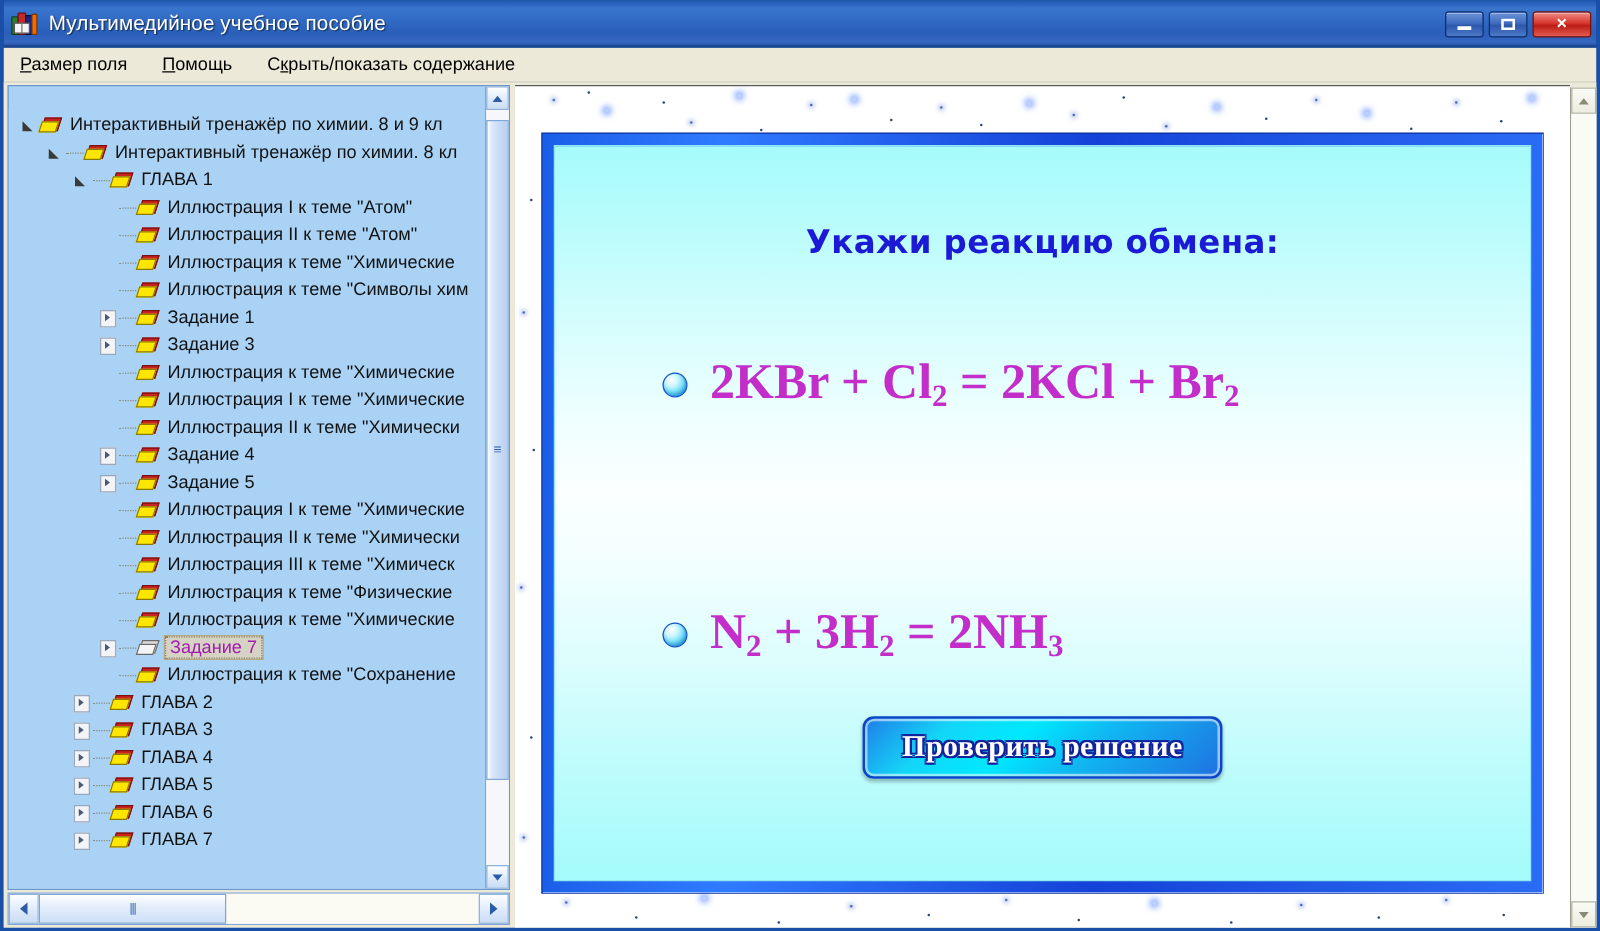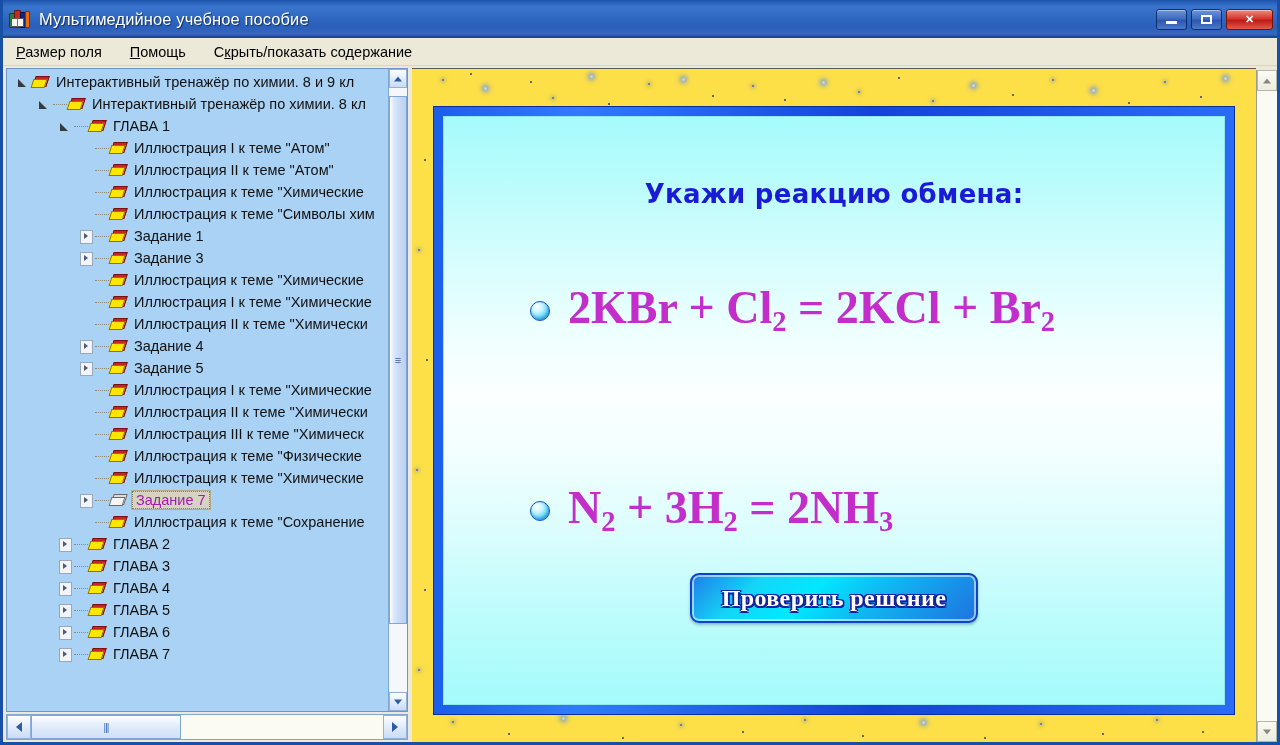--- a/index.html
+++ b/index.html
@@ -99,20 +99,21 @@
   #tree-wrap {
     flex: 1 1 auto; display:flex; min-height:0;
     border: 1px solid #6f96c9;
     background: #a9d2f5;
   }
   #tree-view {
     flex: 1 1 auto; position: relative;
     background: #a9d2f5;
     overflow: hidden;
     padding-top: 2px;
+    margin-top: 18px;
   }
   .tree-row {
     height: 22px; display: flex; align-items: center;
     white-space: nowrap; font-size: 14.5px; color: #111;
     position: relative;
   }
   .indent { flex: 0 0 auto; height: 22px; }
   .expander {
     width: 15px; height: 15px; flex: 0 0 15px;
     margin-right: 2px; position: relative;
@@ -217,21 +218,21 @@
   
   #content-panel {
     flex: 1 1 auto; min-width:0;
     position: relative;
     display: flex;
     background: #ece9d8;
     padding: 2px 0 0 2px;
   }
   #stage {
     flex:1 1 auto; position: relative; overflow: hidden;
-    background:#fde047;
+    background:#ffffff;
     border-top: 1px solid #5b5b5b;
   }
   .star {
     position:absolute; width:3px; height:3px; border-radius:50%;
     background:#bcd4ff;
     box-shadow: 0 0 5px 2px rgba(80,130,255,.85);
   }
   .star.dim { background:#4a6bc4; box-shadow:0 0 4px 1px rgba(50,90,200,.6); width:2px;height:2px; }
   .star.tiny { background:#27407f; box-shadow:none; width:2px;height:2px; }
 
@@ -269,21 +270,21 @@
   .eq-row.r3 { top: 368px; }
 
   .bullet {
     width:20px; height:20px; flex:0 0 20px; border-radius:50%;
     background: radial-gradient(circle at 34% 28%, #ffffff 0%, #cff6ff 28%, #6fe0f8 58%, #17a8e8 100%);
     border:1px solid #1250c8;
     box-shadow: inset -1px -2px 3px rgba(10,60,160,.35);
   }
   .eq {
     font-family: "Liberation Serif", "DejaVu Serif", serif;
-    font-weight: bold; font-size: 46px;
+    font-weight: bold; font-size: 40px;
     color: #c32ecb; line-height: 1;
     white-space: nowrap;
   }
   .eq sub { font-size: 0.62em; vertical-align: -0.28em; font-weight:bold; }
 
   #check-button {
     position:absolute; left:50%; transform:translateX(-50%);
     top: 456px;
     width: 288px; height: 50px;
     border-radius: 9px;

